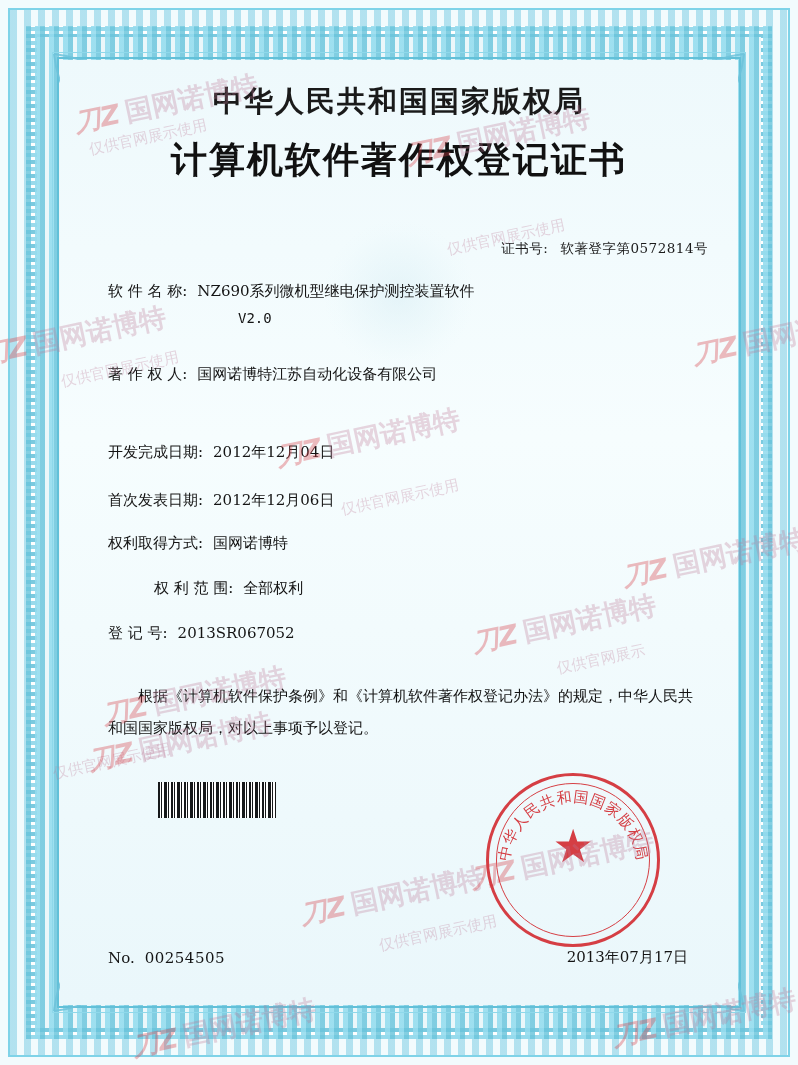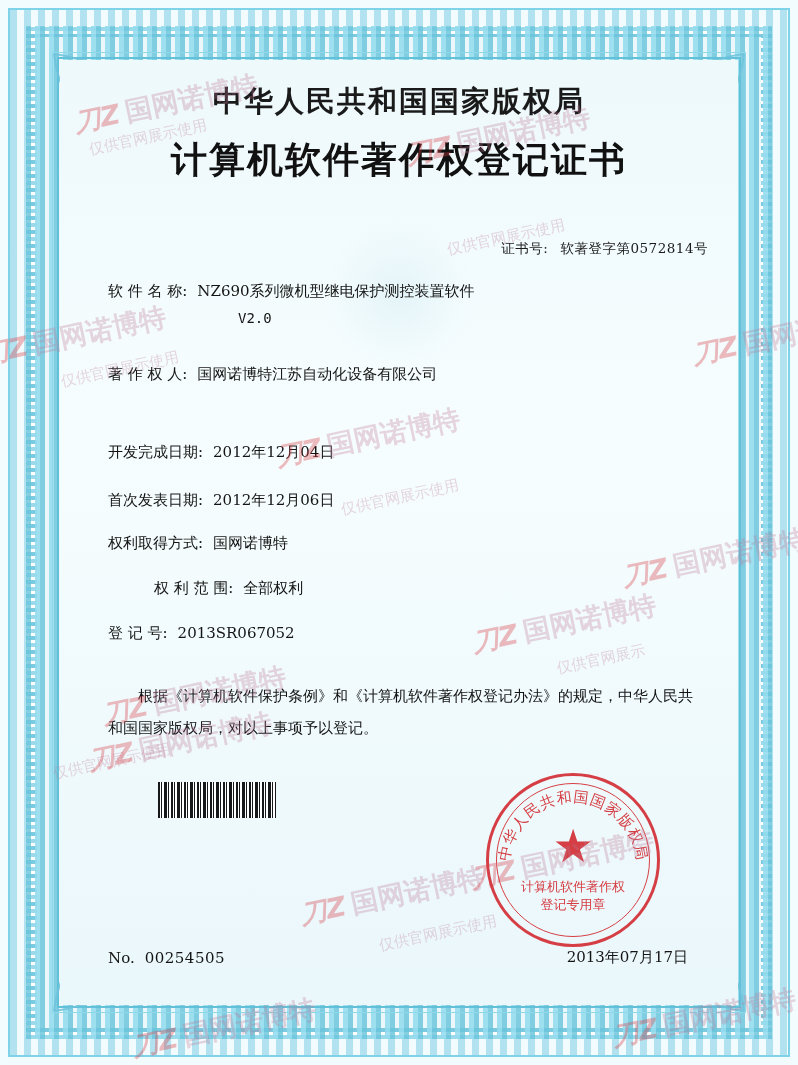--- a/index.html
+++ b/index.html
@@ -435,24 +435,20 @@
       <div class="seal-inner"></div>
       <svg class="seal-arc" viewBox="0 0 168 168">
         <defs>
           <path id="arcpath" d="M 20,90 A 64,64 0 0 1 148,90"></path>
         </defs>
         <text text-anchor="middle">
           <textPath href="#arcpath" startOffset="50%">中华人民共和国国家版权局</textPath>
         </text>
       </svg>
       <div class="seal-star">★</div>
-      <div class="seal-text-bottom">
-        <div>计算机软件著作权</div>
-        <div>登记专用章</div>
-      </div>
     </div>
   </div>
 
   <div class="wm-layer">
     <div class="wm" style="left:72px; top:86px;">
       <span class="logo">刀Z</span><span>国网诺博特</span>
     </div>
     <div class="wm-sub" style="left:88px; top:128px;">仅供官网展示使用</div>
 
     <div class="wm" style="left:404px; top:118px;">

